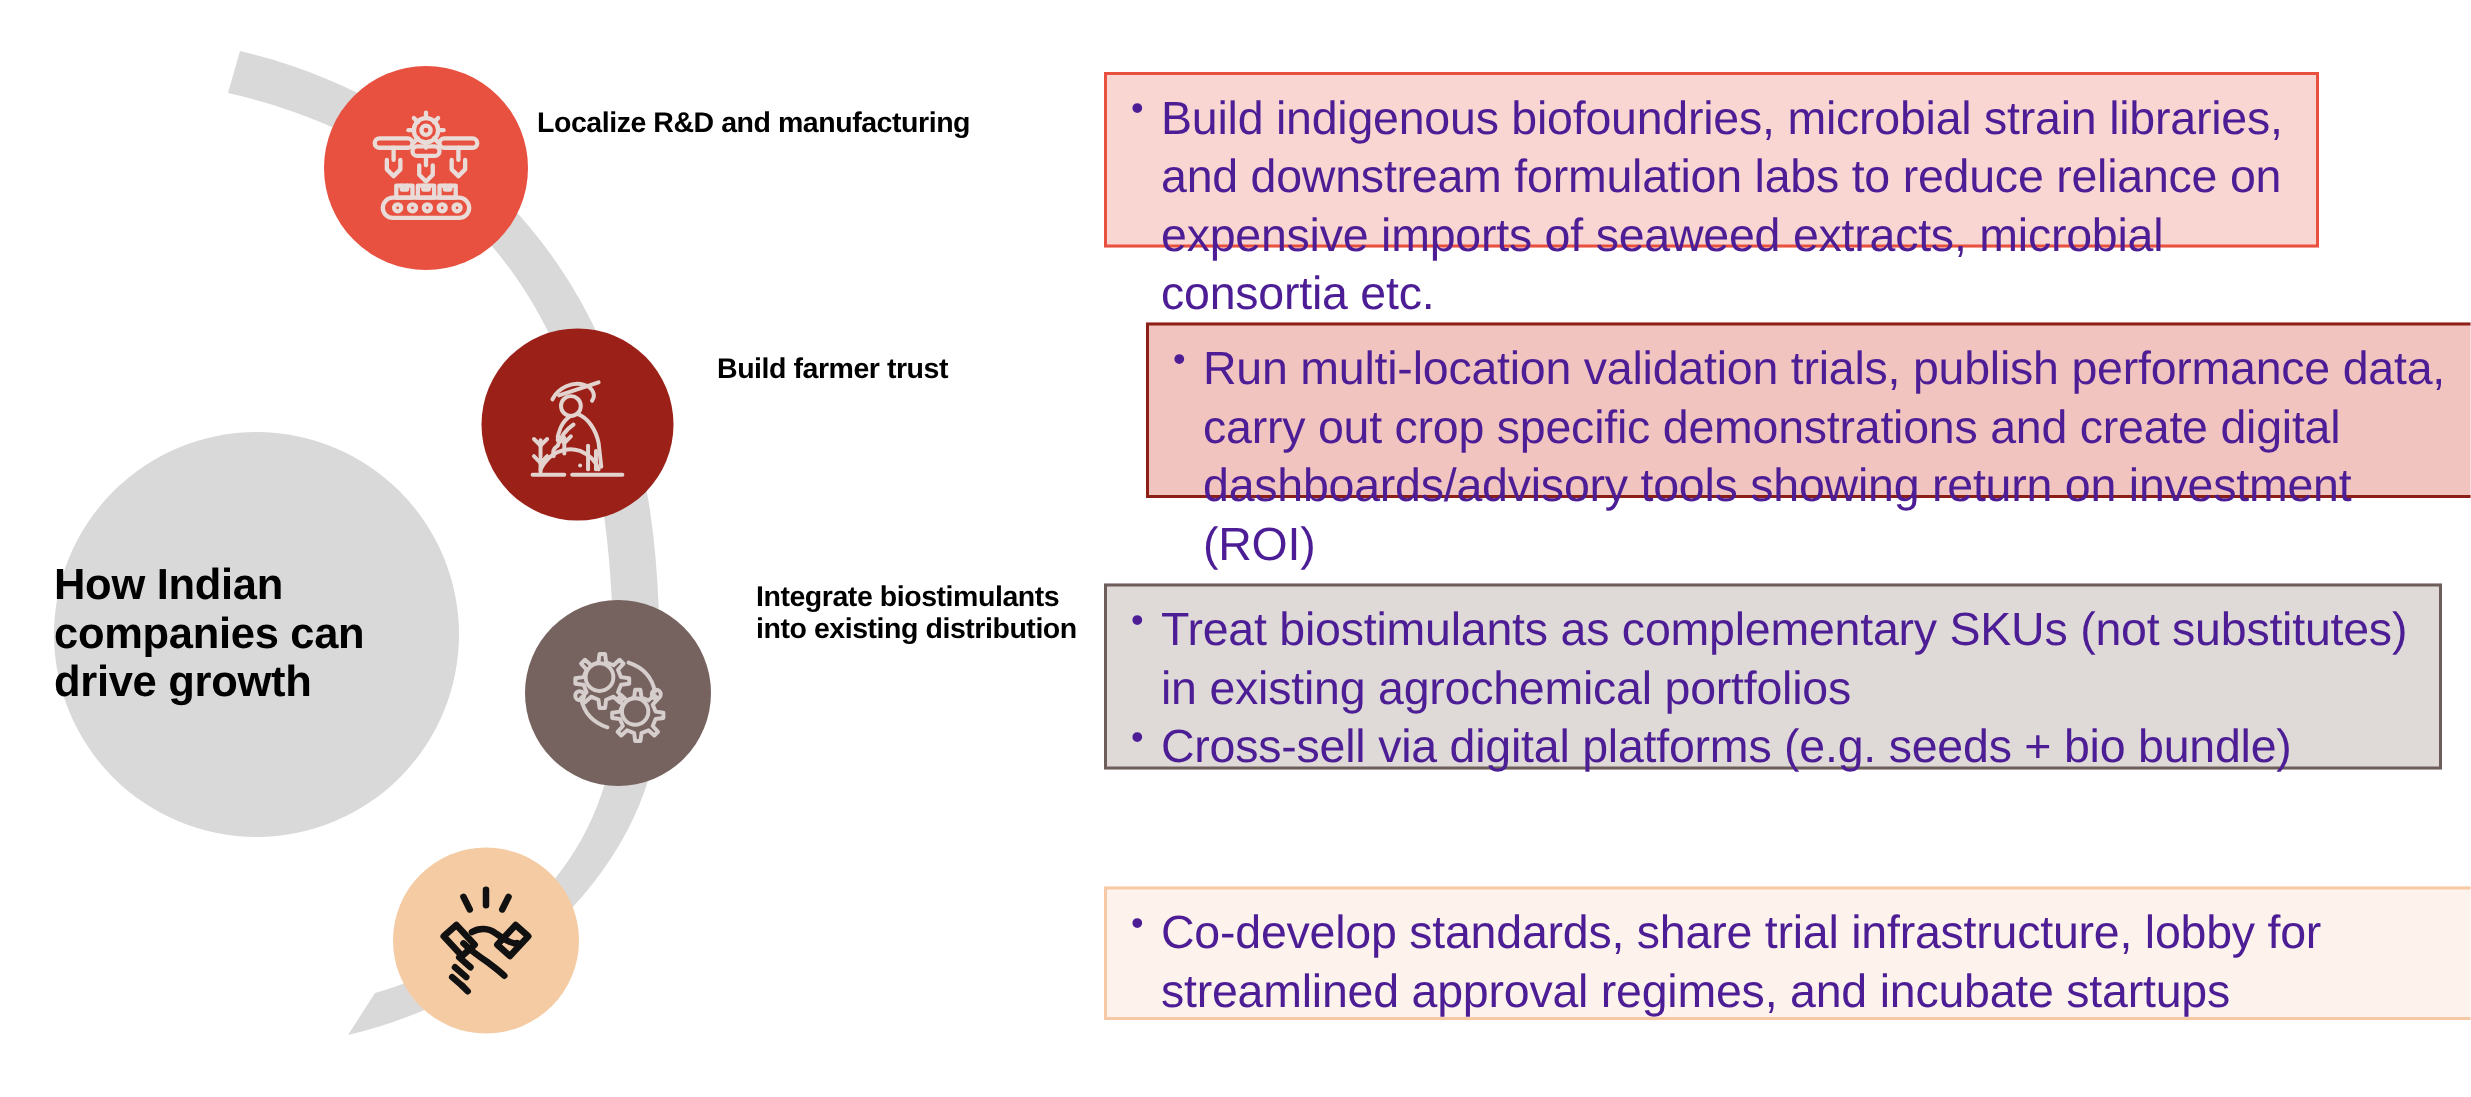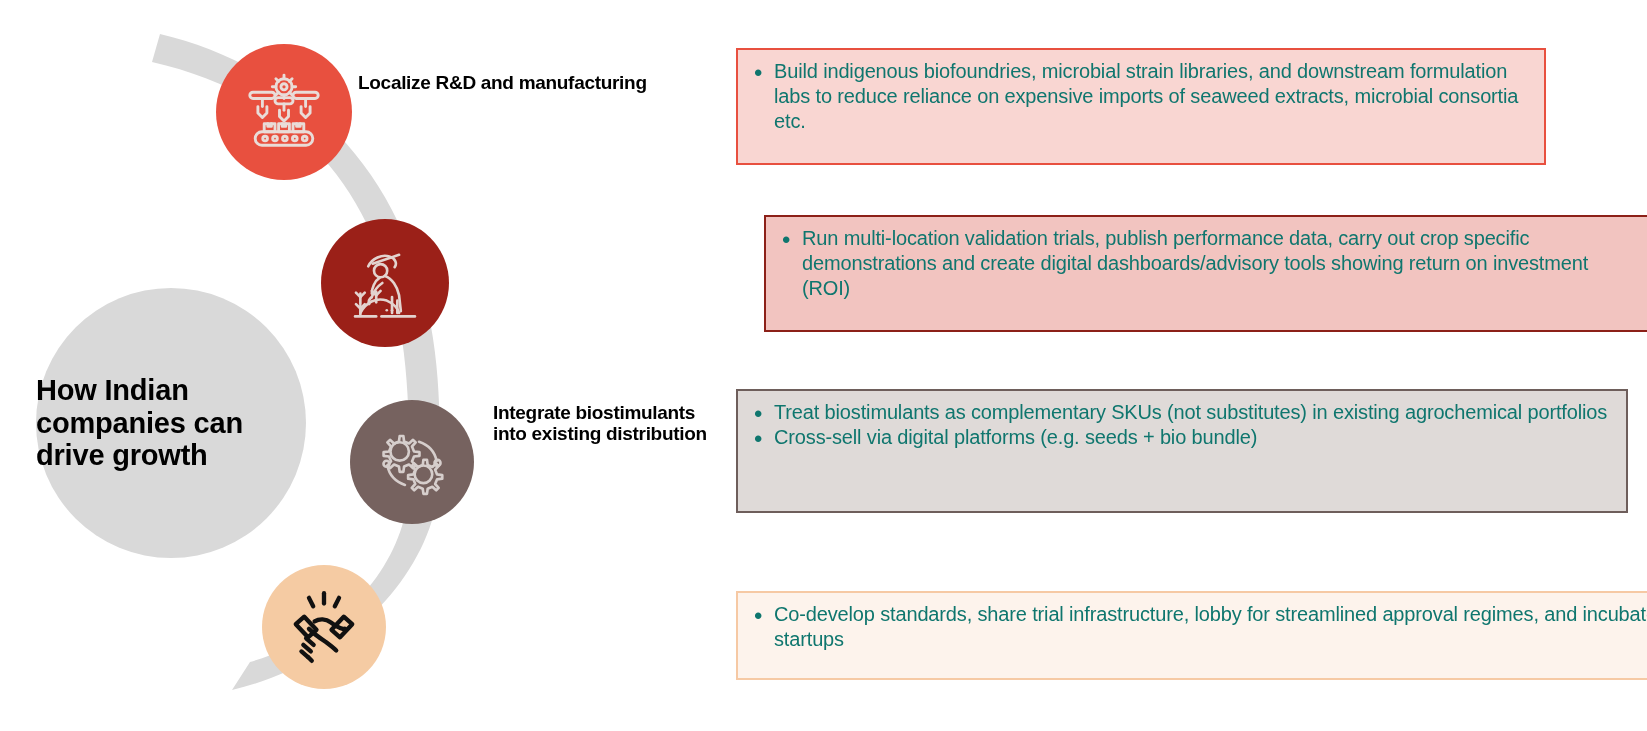--- a/index.html
+++ b/index.html
@@ -22,22 +22,22 @@
   .node svg{display:block;}
 
   
   .node-label{position:absolute;font-weight:bold;color:#000000;
               font-size:19px;line-height:1.12;letter-spacing:-0.3px;}
 
   
   .box{position:absolute;box-sizing:border-box;border-style:solid;border-width:2px;
        padding:9px 14px 9px 12px;}
   .box ul{margin:0;padding:0;list-style:none;}
-  .box li{position:relative;padding-left:24px;font-size:20px;line-height:1.26;
-          color:#0f766e;letter-spacing:-0.15px;}
+  .box li{position:relative;padding-left:24px;font-size:31px;line-height:1.26;
+          color:#4c1d95;letter-spacing:-0.15px;}
   .box li::before{content:"\2022";position:absolute;left:4px;top:-1px;font-size:24px;line-height:1.26;}
 </style>
 </head>
 <body>
 
 <div class="stage">
 
   <svg id="ribbon" viewBox="0 0 1647 731" preserveAspectRatio="none">
     <path d="M152 62
              C 250 84, 330 140, 372 235
@@ -130,37 +130,40 @@
           <path d="M22 66 l5 -5"></path>
         <path d="M40 60 v12"></path>
           <path d="M40 64 l-5 -5"></path>
           <path d="M40 64 l5 -5"></path>
         <path d="M22 76 v10"></path>
           <path d="M22 79 l-5 -5"></path>
           <path d="M22 79 l5 -5"></path>
       </g>
     </svg>
   </div>
+  <div class="node-label" style="left:478px;top:236px;width:250px;">
+    <span>Build farmer trust</span>
+  </div>
 
   <div class="node" style="left:350px;top:400px;width:124px;height:124px;background:#76625F;">
     <svg width="88" height="88" viewBox="0 0 100 100" fill="none" stroke="#D6CECC" stroke-width="3" stroke-linecap="round" stroke-linejoin="round">
 
       <circle cx="36" cy="38" r="10.5"></circle>
       <path d="M36 20.5 l4.2 0 l.8 6.2 l5.6 2.3 l4.6 -4.2 l3 3 l-4.2 4.6 l2.3 5.6 l6.2 .8 l0 4.2 l-6.2 .8 l-2.3 5.6 l4.2 4.6 l-3 3 l-4.6 -4.2 l-5.6 2.3 l-.8 6.2 l-4.2 0 l-.8 -6.2 l-5.6 -2.3 l-4.6 4.2 l-3 -3 l4.2 -4.6 l-2.3 -5.6 l-6.2 -.8 l0 -4.2 l6.2 -.8 l2.3 -5.6 l-4.2 -4.6 l3 -3 l4.6 4.2 l5.6 -2.3 z"></path>
 
       <circle cx="63" cy="64" r="10"></circle>
       <path d="M63 47.5 l4 0 l.8 5.9 l5.3 2.2 l4.4 -4 l2.8 2.8 l-4 4.4 l2.2 5.3 l5.9 .8 l0 4 l-5.9 .8 l-2.2 5.3 l4 4.4 l-2.8 2.8 l-4.4 -4 l-5.3 2.2 l-.8 5.9 l-4 0 l-.8 -5.9 l-5.3 -2.2 l-4.4 4 l-2.8 -2.8 l4 -4.4 l-2.2 -5.3 l-5.9 -.8 l0 -4 l5.9 -.8 l2.2 -5.3 l-4 -4.4 l2.8 -2.8 l4.4 4 l5.3 -2.2 z"></path>
 
       <path d="M58 27 c12 4 18 12 20 22"></path>
       <circle cx="79" cy="51" r="3.4"></circle>
       <path d="M42 76 c-12 -4 -18 -12 -20 -22"></path>
       <circle cx="21" cy="52" r="3.4"></circle>
     </svg>
   </div>
-  <div class="node-label" style="left:493px;top:388px;width:215px;margin-top:14px;">
+  <div class="node-label" style="left:504px;top:388px;width:215px;">
     <span>Integrate biostimulants into existing distribution</span>
   </div>
 
   <div class="node" style="left:262px;top:565px;width:124px;height:124px;background:#F5CBA3;">
     <svg width="94" height="94" viewBox="0 0 100 100" fill="none" stroke="#111111" stroke-width="4.6" stroke-linecap="round" stroke-linejoin="round">
 
       <line x1="50" y1="14" x2="50" y2="25"></line>
       <line x1="34" y1="19" x2="38.5" y2="28"></line>
       <line x1="66" y1="19" x2="61.5" y2="28"></line>
 

